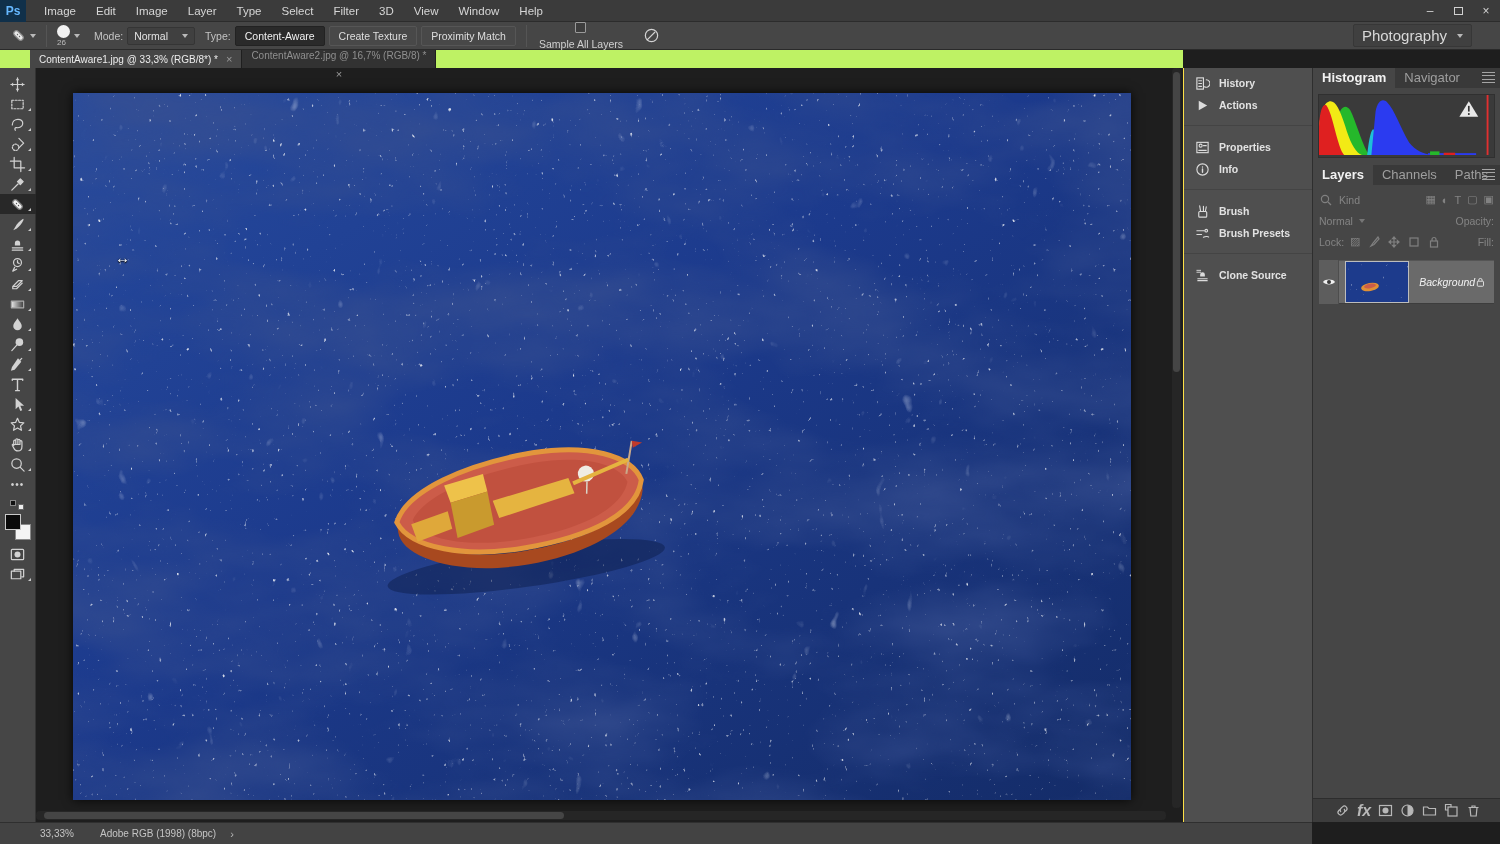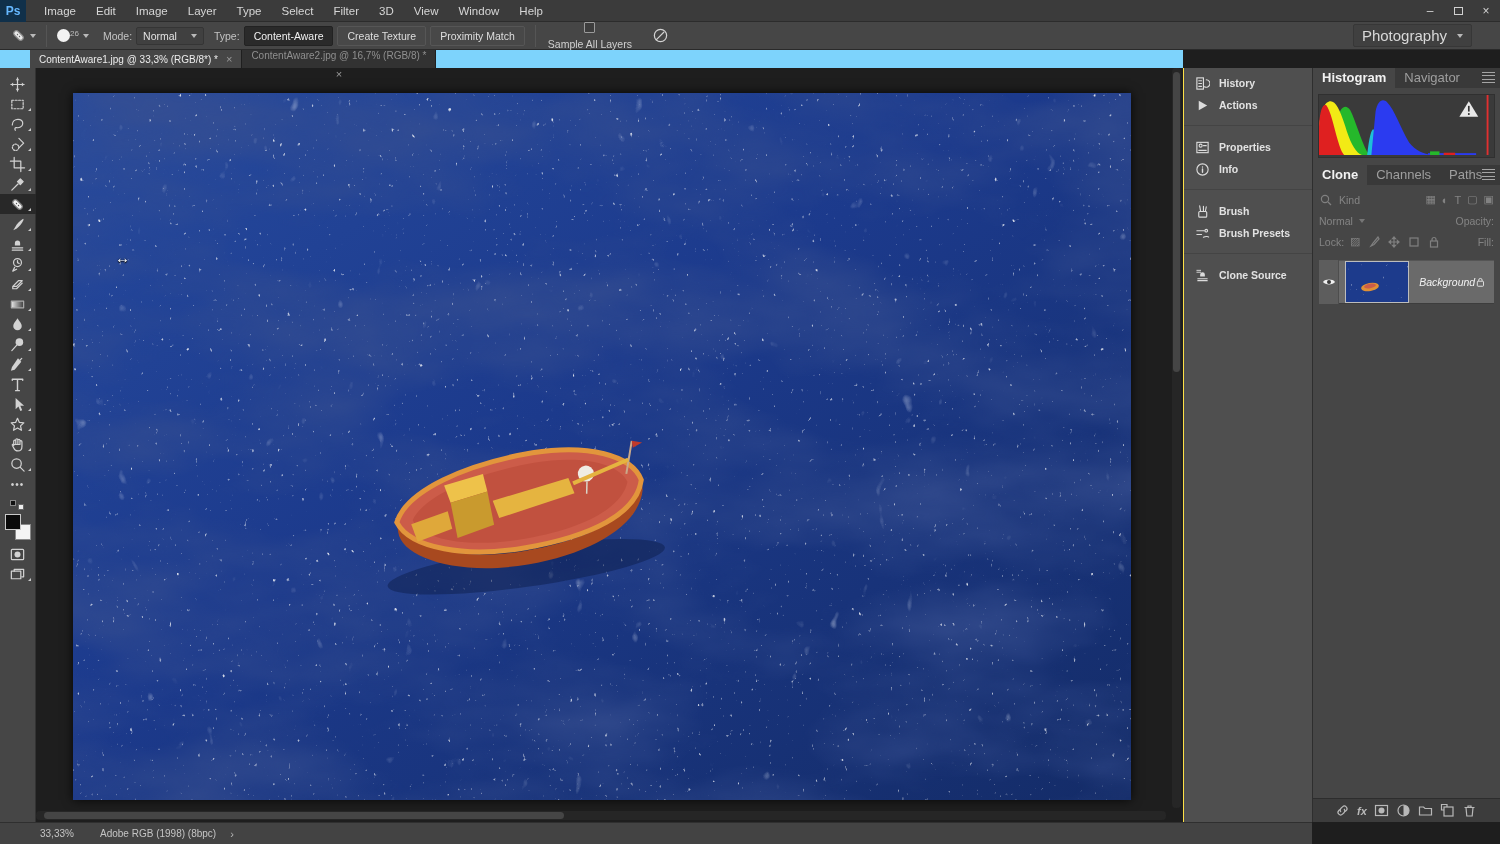--- a/index.html
+++ b/index.html
@@ -13,34 +13,34 @@
   .winctrl { margin-left:auto; display:flex; align-items:center; height:22px; }
   .wbtn { width:28px; height:22px; display:flex; align-items:center; justify-content:center; color:#d0d0d0; font-size:12px;}
   .wbtn .maxbox { width:9px; height:8px; border:1px solid #d0d0d0; display:inline-block; }
 
   
   .optionsbar { position:absolute; left:0; top:22px; width:1500px; height:28px; background:#464646; border-bottom:1px solid #2a2a2a; display:flex; align-items:center; z-index:29;}
   .opt-sep { width:1px; height:22px; background:#383838; border-right:1px solid #555; margin:0 6px; }
   .toolchip { display:flex; align-items:center; padding:0 4px 0 10px; gap:3px;}
   .chev { width:0; height:0; border-left:3.5px solid transparent; border-right:3.5px solid transparent; border-top:4px solid #b9b9b9; display:inline-block; }
   .brushwidget { display:flex; align-items:center; gap:4px; padding:0 4px; }
-  .brushprev { display:flex; flex-direction:row; line-height:8px;}
+  .brushprev { display:flex; flex-direction:column; line-height:8px;}
   .brushcircle { width:13px; height:13px; border-radius:50%; background:#f2f2f2; }
   .brushsize { font-size:8px; color:#bdbdbd; margin-top:1px;}
   .optlabel { color:#c3c3c3; font-size:10.5px; margin:0 4px 0 10px; }
   .dropdown { display:flex; align-items:center; gap:14px; background:#404040; border:1px solid #353535; border-radius:2px; padding:2px 6px; color:#e2e2e2; font-size:10.5px; min-width:62px; justify-content:space-between;}
   .segbtn { border:1px solid #565656; background:#484848; color:#dedede; font-size:10.5px; padding:3px 9px; border-radius:2px; margin-right:4px; }
   .segbtn.active { background:#2a2a2a; border-color:#222; color:#f0f0f0; }
   .checkwrap { display:flex; align-items:center; gap:5px; margin:0 6px; color:#d0d0d0; font-size:10.5px;flex-direction:column;}
   .checkbox { width:11px; height:11px; border:1px solid #9a9a9a; background:#3d3d3d; border-radius:1px; }
   .airbrush { margin-left:14px; }
   .workspace { margin-left:auto; margin-right:28px; display:flex; align-items:center; gap:10px; background:#404040; border:1px solid #373737; border-radius:2px; padding:2px 8px; color:#d8d8d8; font-size:15px;}
 
   
-  .tabbar { position:absolute; left:0; top:50px; width:1183px; height:18px; background:#7dd3fc; display:flex; align-items:flex-end; z-index:28;}
+  .tabbar { position:absolute; left:0; top:50px; width:1183px; height:18px; background:#bef264; display:flex; align-items:flex-end; z-index:28;}
   .tabspacer { width:30px; }
   .doctab { height:18px; display:flex; align-items:center; gap:8px; padding:0 9px; font-size:10px; border-right:1px solid #1f1f1f; white-space:nowrap;}
   .doctab.active { background:#464646; color:#ececec; }
   .doctab.inactive { background:#323232; color:#8f8f8f;flex-direction:column; }
   .tabclose { color:#9a9a9a; font-size:11px; line-height:10px; }
 
   
   .toolbar { position:absolute; left:0; top:68px; width:36px; height:754px; background:#464646; border-right:1px solid #333; z-index:20; display:flex; flex-direction:column; align-items:center; padding-top:6px;}
   .tbtn { width:36px; height:20px; display:flex; align-items:center; justify-content:center; position:relative; }
   .tbtn.sel { background:#282828; }
@@ -85,21 +85,21 @@
   .lrow .grow { flex:1; }
   .miniglyph { font-size:11px; color:#d6d6d6; }
   .minisvg { width:14px; height:14px; stroke:#d0d0d0; fill:none; stroke-width:1.2; }
   .layerrow { margin-top:8px; height:44px; background:#6a6a6a; display:flex; align-items:center; border-top:1px solid #555; border-bottom:1px solid #3d3d3d;}
   .eyecell { width:24px; height:44px; background:#5d5d5d; border-right:1px solid #4d4d4d; display:flex; align-items:center; justify-content:center;}
   .thumbwrap { margin-left:6px; border:1px solid #bdbdbd; line-height:0;}
   .layername { font-style:italic; color:#f2f2f2; font-size:10.5px; margin-left:10px; flex:1;}
   .layerlock { margin-right:8px; }
   .dockfoot { position:absolute; left:0; bottom:0; width:188px; height:24px; background:#3c3c3c; border-top:1px solid #2d2d2d; display:flex; align-items:center; gap:7px; padding:0 10px 0 22px;}
   .dockfoot svg { width:15px; height:15px; stroke:#b8b8b8; fill:none; stroke-width:1.2;}
-  .fxtext { color:#b8b8b8; font-size:11px; font-style:italic; font-weight:bold;}
+  .fxtext { color:#b8b8b8; font-size:16px; font-style:italic; font-weight:bold;}
 
   
   .statusbar { position:absolute; left:0; top:822px; width:1312px; height:22px; background:#434343; border-top:1px solid #2f2f2f; display:flex; align-items:center; z-index:25; color:#c4c4c4; font-size:10px;}
   .statzoom { margin-left:40px; width:52px; }
   .statprofile { margin-left:8px; }
   .statchev { margin-left:14px; color:#b5b5b5; font-size:11px;}
 </style>
 </head>
 <body>
 
@@ -462,21 +462,21 @@
         <g>
           <path d="M143 6 L152 21 L134 21 Z" fill="#e8e8e8"></path>
           <rect x="142.2" y="10.5" width="1.6" height="5.5" fill="#333"></rect>
           <rect x="142.2" y="17.5" width="1.6" height="1.8" fill="#333"></rect>
         </g>
       </svg>
     </div>
   </div>
 
   <div class="ptabs" style="margin-top:2px;">
-    <div class="ptab active">Clone</div>
+    <div class="ptab active">Layers</div>
     <div class="ptab">Channels</div>
     <div class="ptab">Paths</div>
     <div class="pmenu">
         <i></i>
         <i></i>
         <i></i>
         <i></i>
       </div>
   </div>
   <div class="layersctl">

